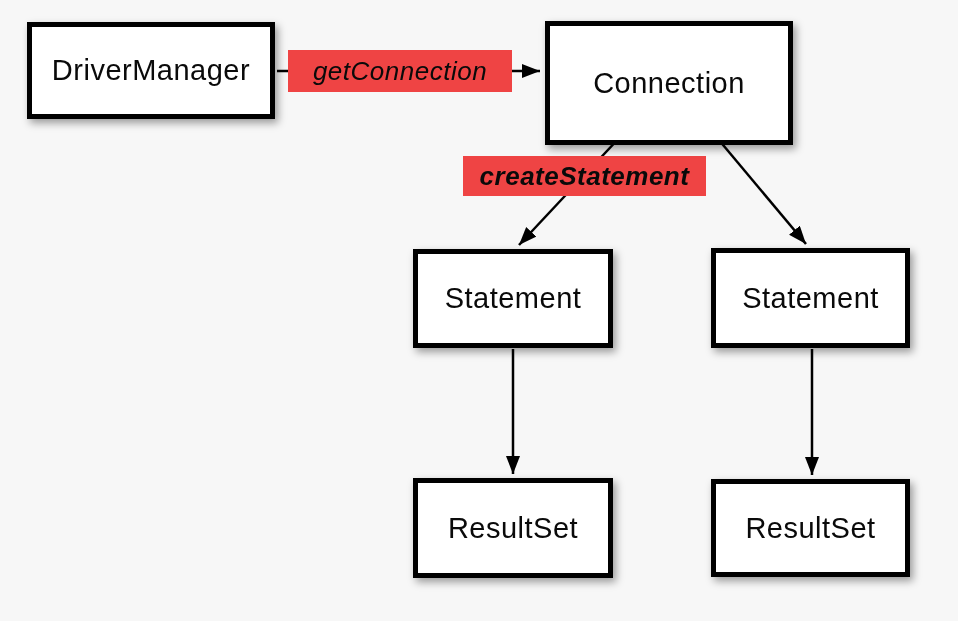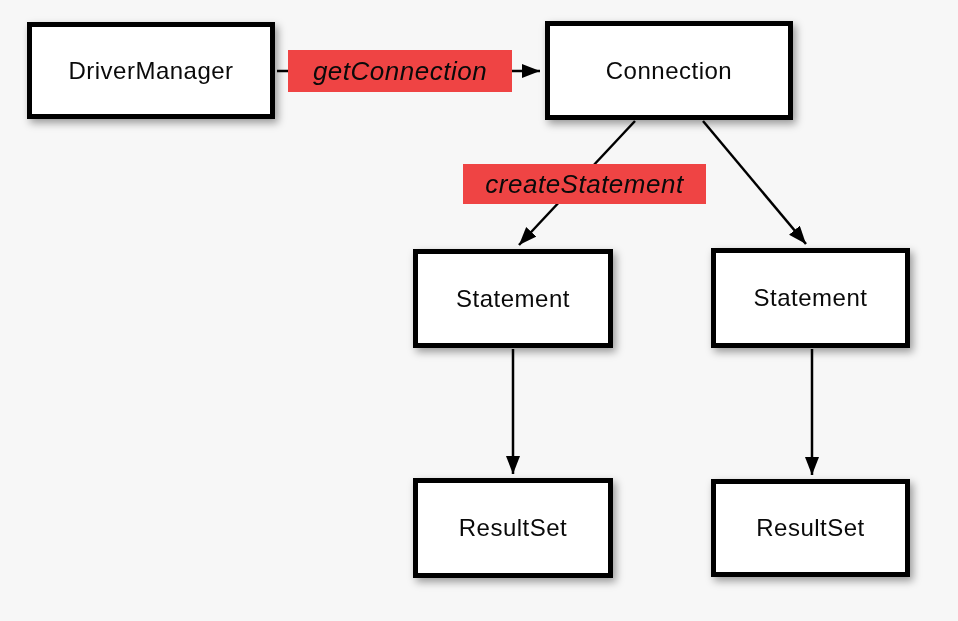--- a/index.html
+++ b/index.html
@@ -29,46 +29,46 @@
   .node {
     position: absolute;
     z-index: 3;
     box-sizing: border-box;
     background: #ffffff;
     border: 5px solid #000000;
     box-shadow: 3px 4px 8px rgba(0, 0, 0, 0.38);
     display: flex;
     align-items: center;
     justify-content: center;
-    font-size: 24px;
+    font-size: 29px;
     letter-spacing: 0.5px;
     white-space: nowrap;
   }
   .edge-label {
     position: absolute;
     z-index: 2;
     background: #ef4444;
     display: flex;
     align-items: center;
     justify-content: center;
     font-size: 26px;
     font-style: italic;
     font-weight: 500;
     letter-spacing: 0.5px;
     white-space: nowrap;
   }
   #n-driver-manager   { left: 27px;  top: 22px;  width: 248px; height: 97px; }
-  #n-connection       { left: 545px; top: 21px;  width: 248px; height: 99px; }
+  #n-connection       { left: 545px; top: 21px;  width: 248px; height: 124px; }
   #n-statement-left   { left: 413px; top: 249px; width: 200px; height: 99px; }
   #n-statement-right  { left: 711px; top: 248px; width: 199px; height: 100px; }
   #n-resultset-left   { left: 413px; top: 478px; width: 200px; height: 100px; }
   #n-resultset-right  { left: 711px; top: 479px; width: 199px; height: 98px; }
 
   #l-get-connection   { left: 288px; top: 50px;  width: 224px; height: 42px; }
-  #l-create-statement { left: 463px; top: 164px; width: 243px; height: 40px; }
+  #l-create-statement { left: 463px; top: 156px; width: 243px; height: 40px; font-weight: bold; }
   #l-execute-query    { left: 408px; top: 390px; width: 213px; height: 40px; }
 </style>
 </head>
 <body>
 
 <div class="canvas">
 
   <svg class="edges-layer" width="958" height="621" viewBox="0 0 958 621">
     <defs>
       <marker id="arrow" markerUnits="userSpaceOnUse" markerWidth="22" markerHeight="18" refX="18" refY="7" orient="auto">

